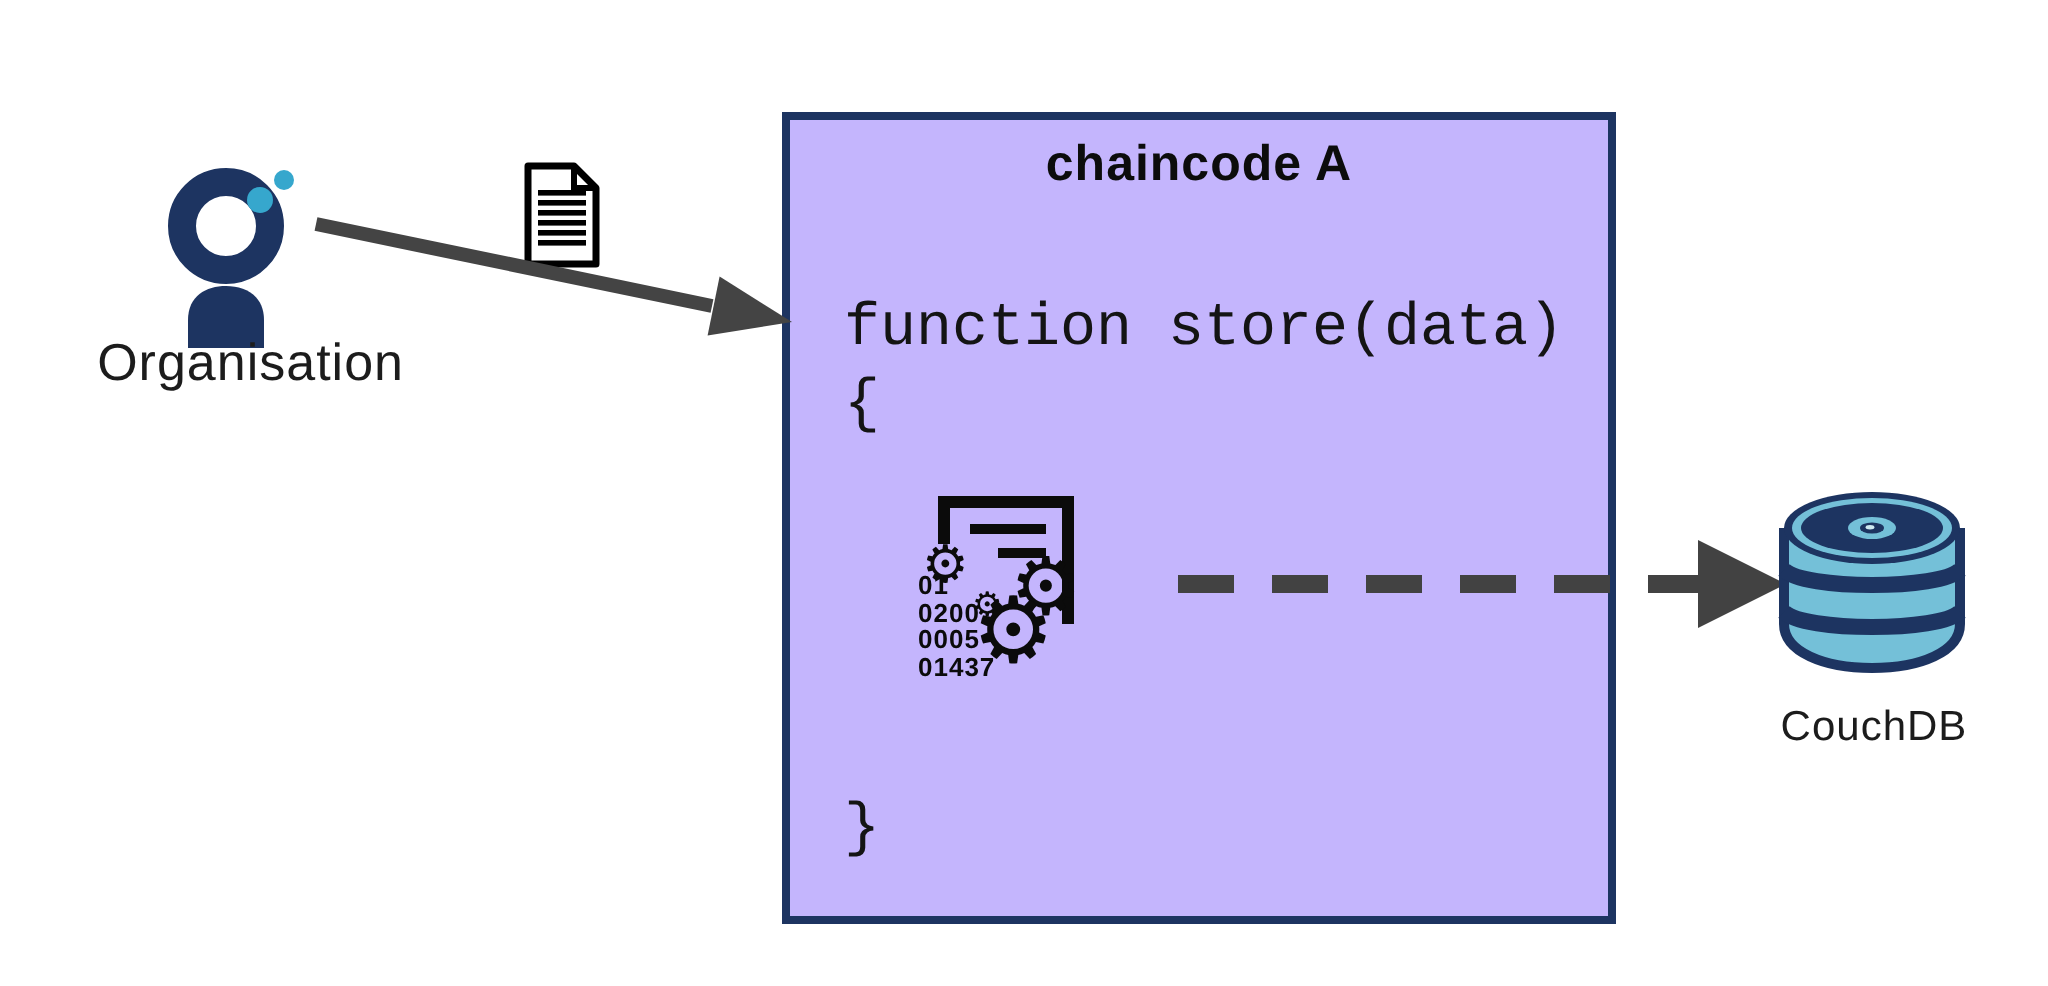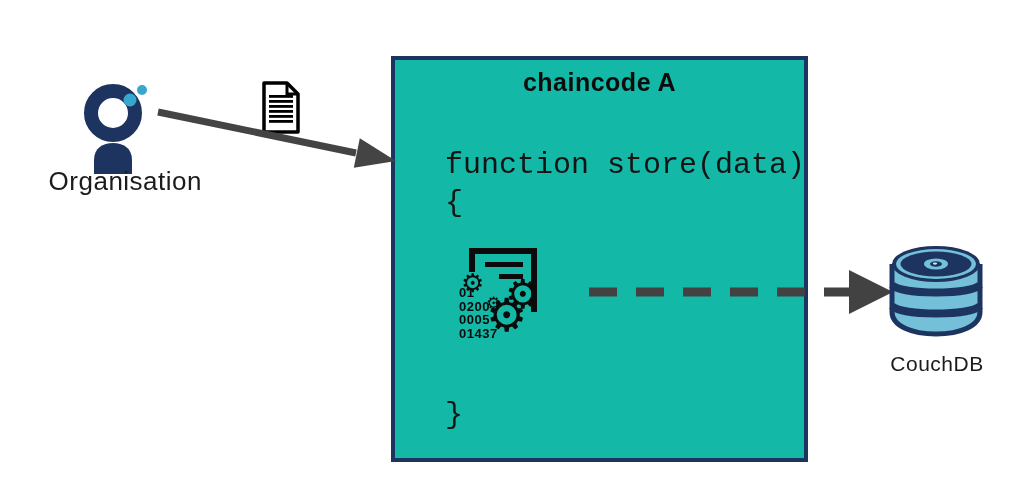--- a/index.html
+++ b/index.html
@@ -15,29 +15,29 @@
     position:absolute;left:22px;top:166px;width:180px;text-align:right;
     font-size:26px;letter-spacing:.5px;color:#1c1c1c;
   }
 
   
   .doc-icon{position:absolute;left:261px;top:81px;}
 
   
   .box{
     position:absolute;left:391px;top:56px;width:417px;height:406px;
-    background:#14b8a6;border:4px solid #1d3461;box-sizing:border-box;z-index:1;
+    background:#c4b5fd;border:4px solid #1d3461;box-sizing:border-box;z-index:1;
   }
   .box-title{
     position:absolute;left:0;top:8px;width:100%;text-align:center;
     font-size:25px;font-weight:bold;color:#0c0c0c;letter-spacing:.5px;
   }
   .code{
     position:absolute;font-family:"Liberation Mono","DejaVu Sans Mono",monospace;
-    font-size:30px;line-height:34px;color:#141414;white-space:pre;margin-left:23px;
+    font-size:30px;line-height:34px;color:#141414;white-space:pre;
   }
   .code1{left:27px;top:88px;}
   .code2{left:27px;top:126px;}
   .code3{left:58px;top:304px;}
   .code4{left:27px;top:338px;}
 
   
   .proc{position:absolute;left:64px;top:188px;width:94px;height:98px;}
   .proc-frame{position:absolute;left:10px;top:0;}
   .gear{position:absolute;line-height:1;color:#0b0b0b;font-family:"DejaVu Sans",sans-serif;}

